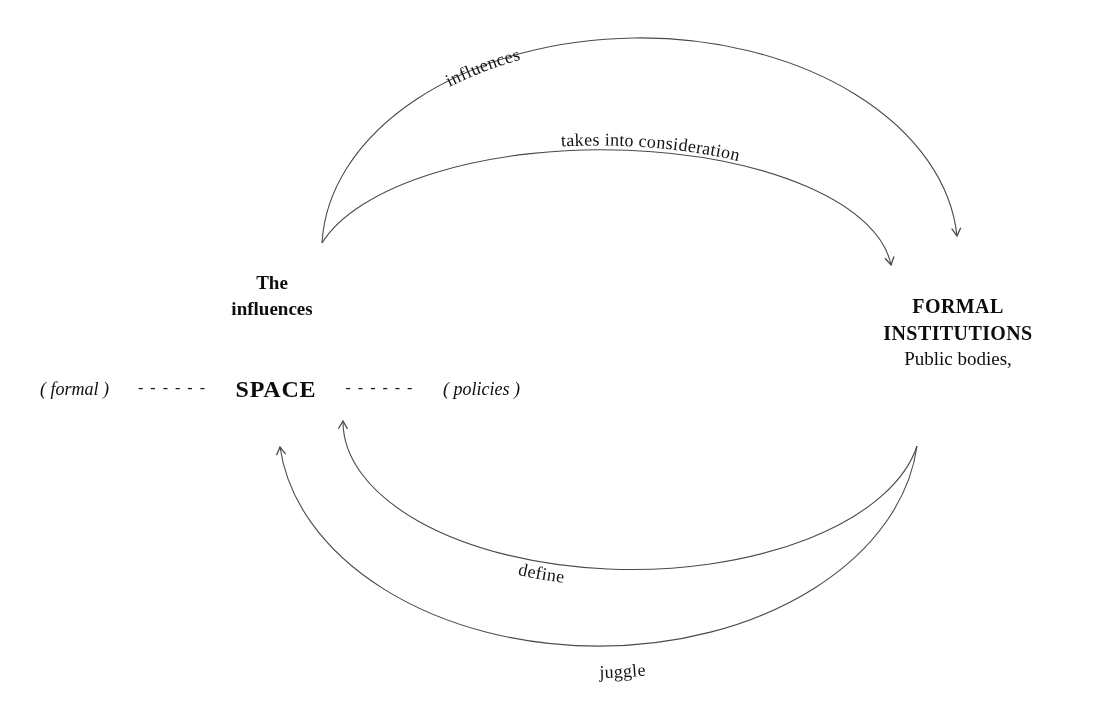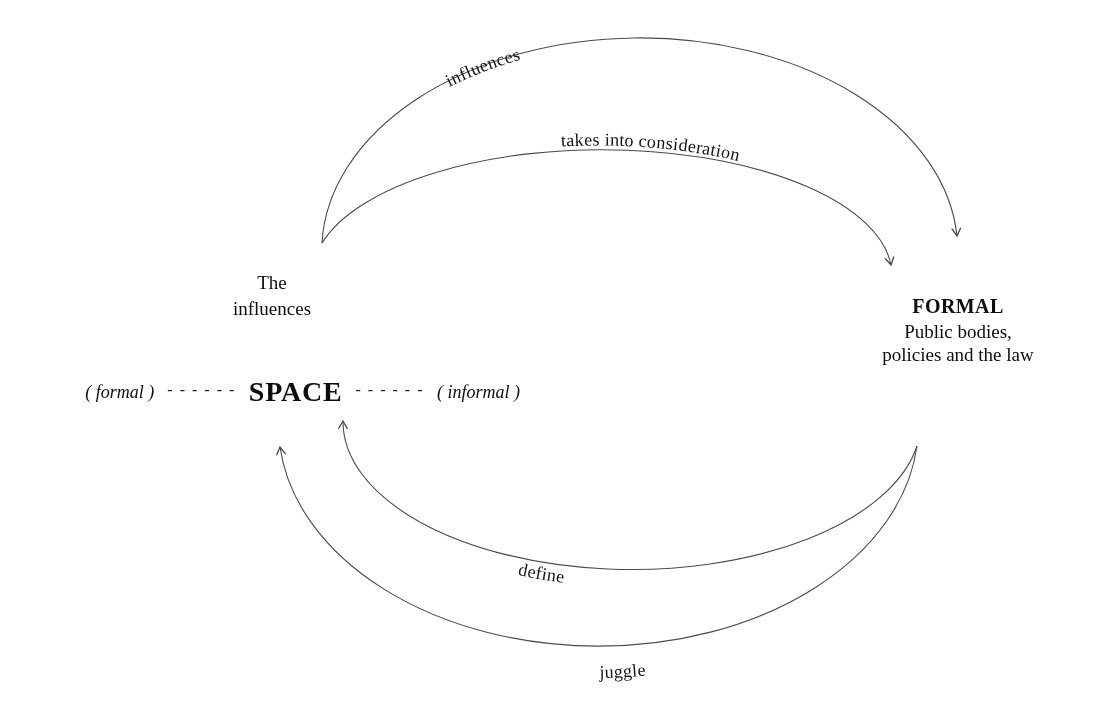--- a/index.html
+++ b/index.html
@@ -13,31 +13,31 @@
     color: #0d0d0d;
     overflow: hidden;
   }
   svg.arcs { position: absolute; left: 0; top: 0; }
   .arc { fill: none; stroke: #4a4a4a; stroke-width: 1.1; }
   .guide { fill: none; stroke: none; }
   .arc-label { font-size: 18px; fill: #141414; letter-spacing: 0.3px; }
 
   .node { position: absolute; text-align: center; }
 
-  .space-intro { left: 162px; top: 270px; width: 220px; }
+  .space-intro { left: 162px; top: 270px; width: 220px; font-weight: bold; }
   .space-intro .line { font-size: 19px; line-height: 26px; }
 
   .space-row {
     left: 40px; top: 376px; width: 480px;
-    display: flex; align-items: center; justify-content: flex-end; gap: 13px;
+    display: flex; align-items: center; justify-content: space-between; gap: 13px;
     white-space: nowrap;
   }
   .tag { font-style: italic; font-size: 18px; }
   .dashes { font-size: 16px; letter-spacing: 1.5px; position: relative; top: -2px; color: #1a1a1a; }
-  .space-label { font-weight: bold; font-size: 28px; letter-spacing: 0.8px; }
+  .space-label { font-weight: bold; font-size: 24px; letter-spacing: 0.8px; }
 
   .institutions { left: 827px; top: 293px; width: 262px; font-family: Liberation Serif, serif; }
   .institutions .title-line { font-weight: bold; font-size: 20px; line-height: 27px; letter-spacing: 0.4px; }
   .institutions .subtitle { }
   .institutions .subtitle-line { font-size: 19px; line-height: 23px; }
 </style>
 </head>
 <body>
 
 <div class="stage">
@@ -76,24 +76,24 @@
   <div class="node space-intro">
     <div class="line">The</div>
     <div class="line">influences</div>
   </div>
 
   <div class="node space-row">
     <span class="tag">( formal )</span>
     <span class="dashes">- - - - - -</span>
     <span class="space-label">SPACE</span>
     <span class="dashes">- - - - - -</span>
-    <span class="tag">( informal )</span>
+    <span class="tag">( policies )</span>
   </div>
 
   <div class="node institutions">
     <div class="title-line">FORMAL</div>
+    <div class="title-line">INSTITUTIONS</div>
     <div class="subtitle">
       <div class="subtitle-line">Public bodies,</div>
-      <div class="subtitle-line">policies and the law</div>
     </div>
   </div>
 
 </div>
 
 </body></html>

